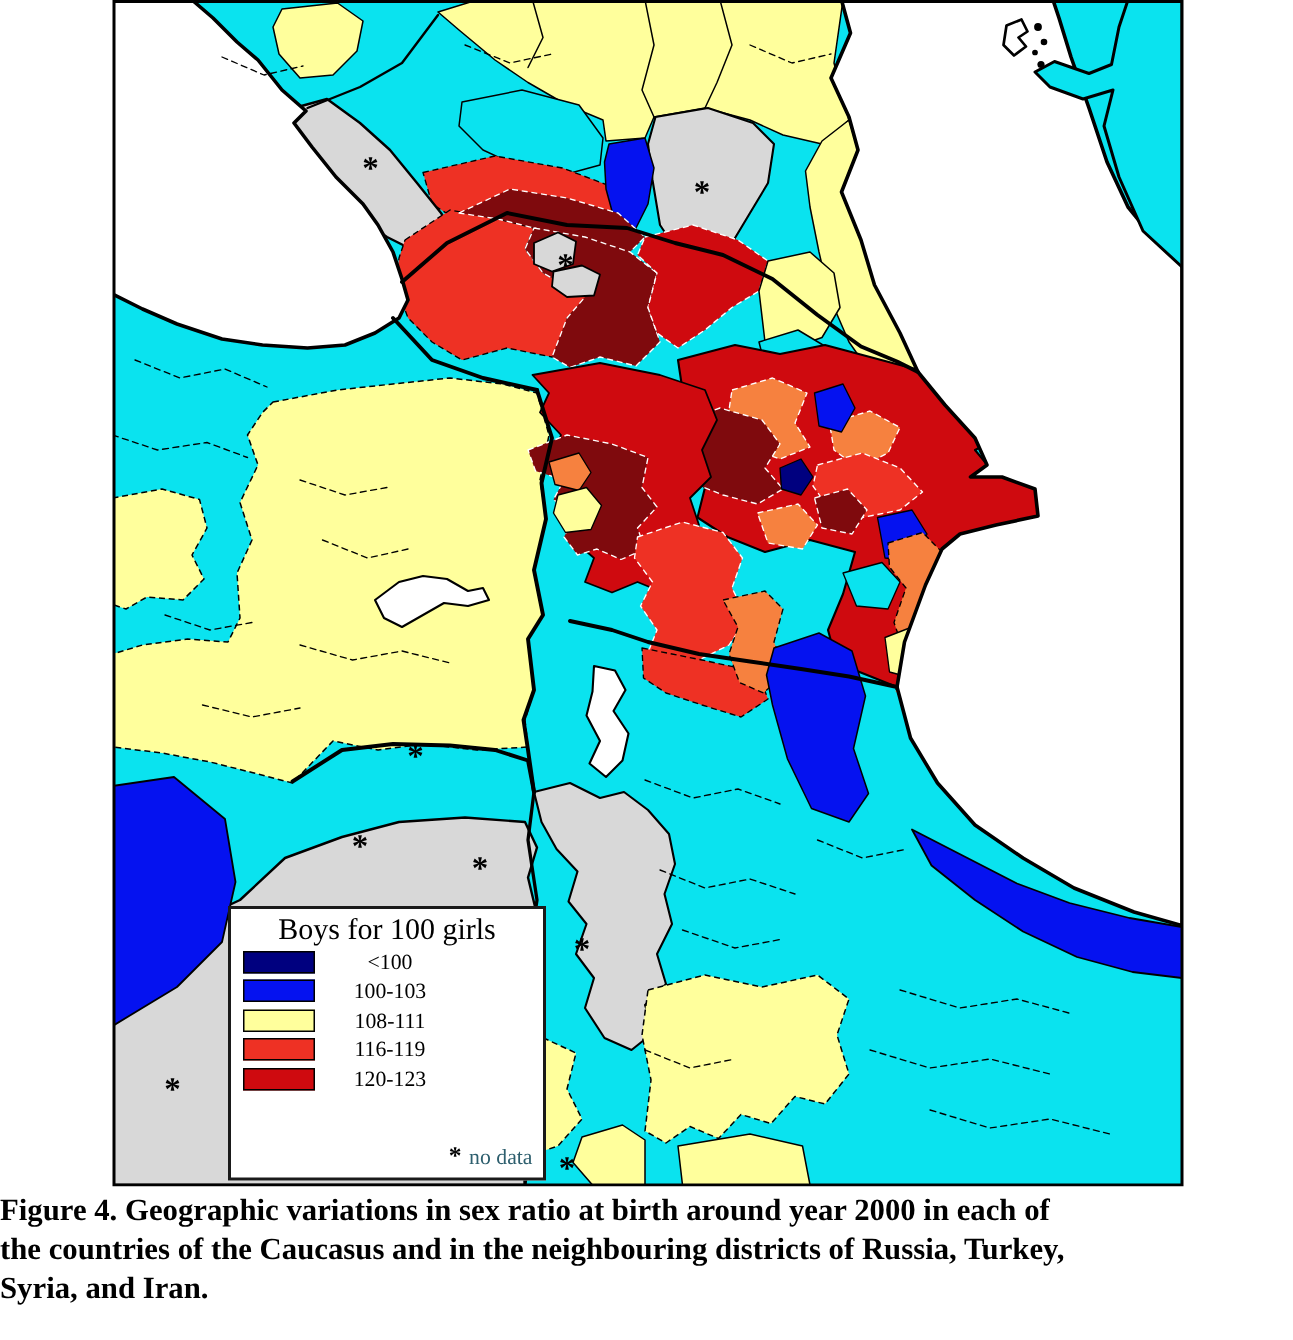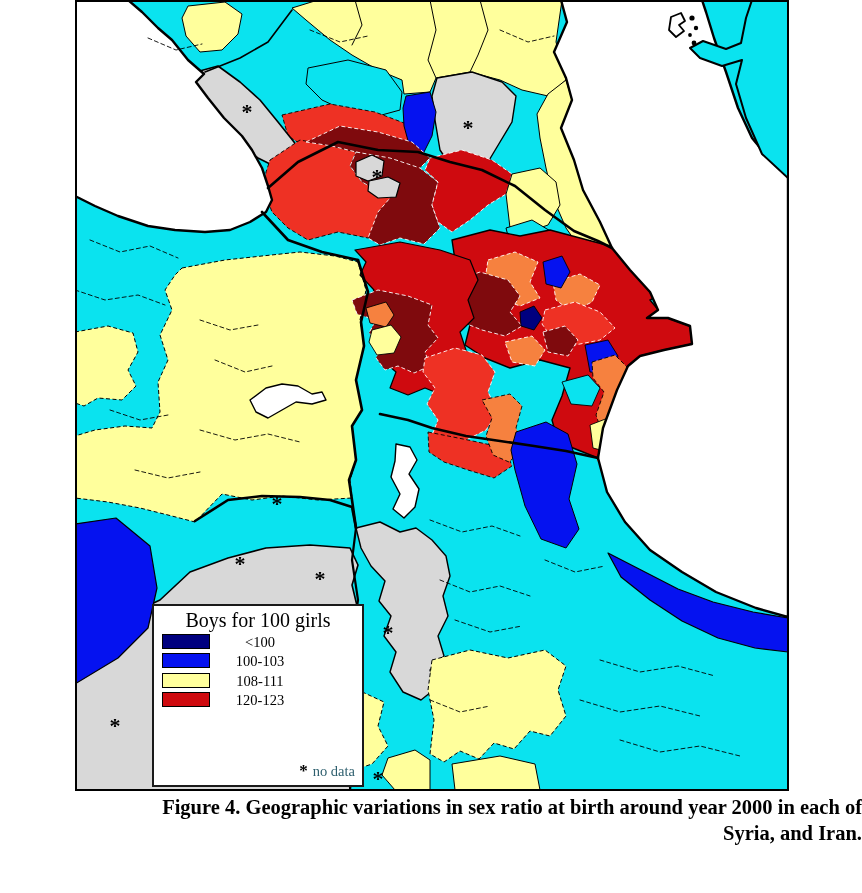--- a/index.html
+++ b/index.html
@@ -10,21 +10,21 @@
   .legend{position:absolute;left:152px;top:604px;width:212px;height:183px;background:#fff;
           border:2px solid #1a1a1a;box-sizing:border-box;z-index:5;}
   .legend-title{text-align:center;font-size:20px;margin-top:3px;color:#000;}
   .legend-rows{margin-top:2px;}
   .legend-row{display:flex;align-items:flex-start;height:19.4px;padding-left:8px;}
   .swatch{width:46px;height:13px;border:1px solid #000;flex:0 0 auto;}
   .legend-label{flex:1 1 auto;text-align:center;font-size:14.5px;color:#000;
                 padding-right:52px;}
   .nodata{position:absolute;right:7px;bottom:4px;font-size:14.5px;color:#2e5f6e;}
   .nodata .star{color:#000;font-weight:bold;font-size:17px;margin-right:5px;}
-  .caption{position:absolute;left:0;top:794px;width:862px;text-align:right;
+  .caption{position:absolute;left:0;top:794px;width:862px;text-align:left;
            font-weight:bold;font-size:20.5px;line-height:1.28;color:#000;}
 </style>
 </head>
 <body>
 
 <div class="page">
   <div class="map-wrap">
     <svg id="map-svg" width="862" height="791" viewBox="0 0 862 791">
         <defs>
           <clipPath id="frame-clip">
@@ -141,26 +141,31 @@
         </div>
         <div class="legend-row">
           <span class="swatch" style="background: rgb(5, 18, 240);"></span>
           <span class="legend-label">100-103</span>
         </div>
         <div class="legend-row">
           <span class="swatch" style="background: rgb(255, 255, 156);"></span>
           <span class="legend-label">108-111</span>
         </div>
         <div class="legend-row">
+          <span class="swatch" style="background: rgb(238, 49, 36);"></span>
+          <span class="legend-label">116-119</span>
+        </div>
+        <div class="legend-row">
           <span class="swatch" style="background: rgb(207, 10, 15);"></span>
           <span class="legend-label">120-123</span>
         </div>
       </div>
     <div class="nodata">
       <span class="star">*</span><span>no data</span>
     </div>
   </div>
 
   <div class="caption">
     <div>Figure 4. Geographic variations in sex ratio at birth around year 2000 in each of</div>
+    <div>the countries of the Caucasus and in the neighbouring districts of Russia, Turkey,</div>
     <div>Syria, and Iran.</div>
   </div>
 </div>
 
 </body></html>

